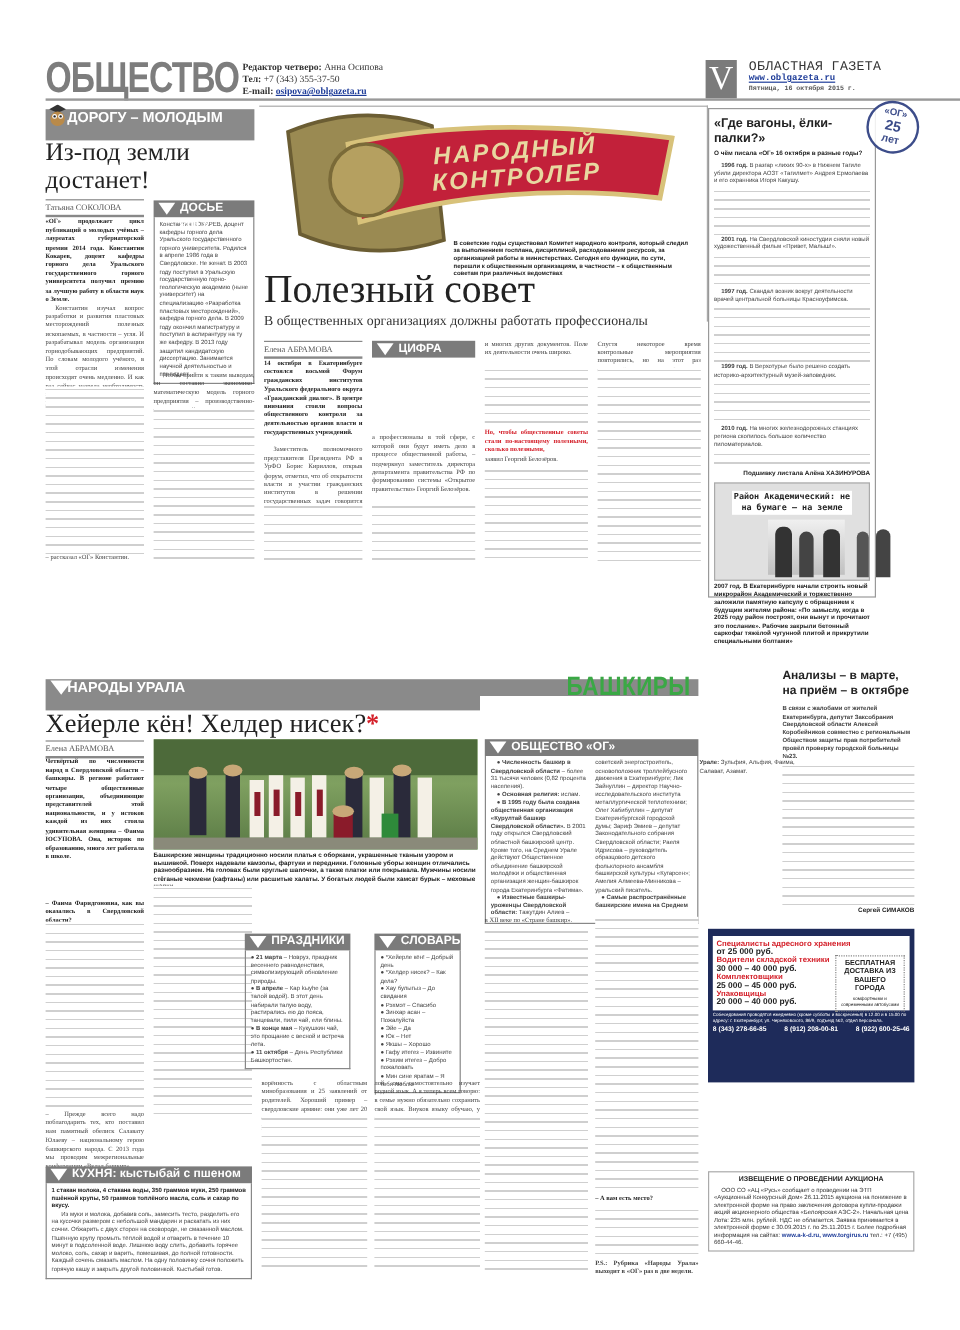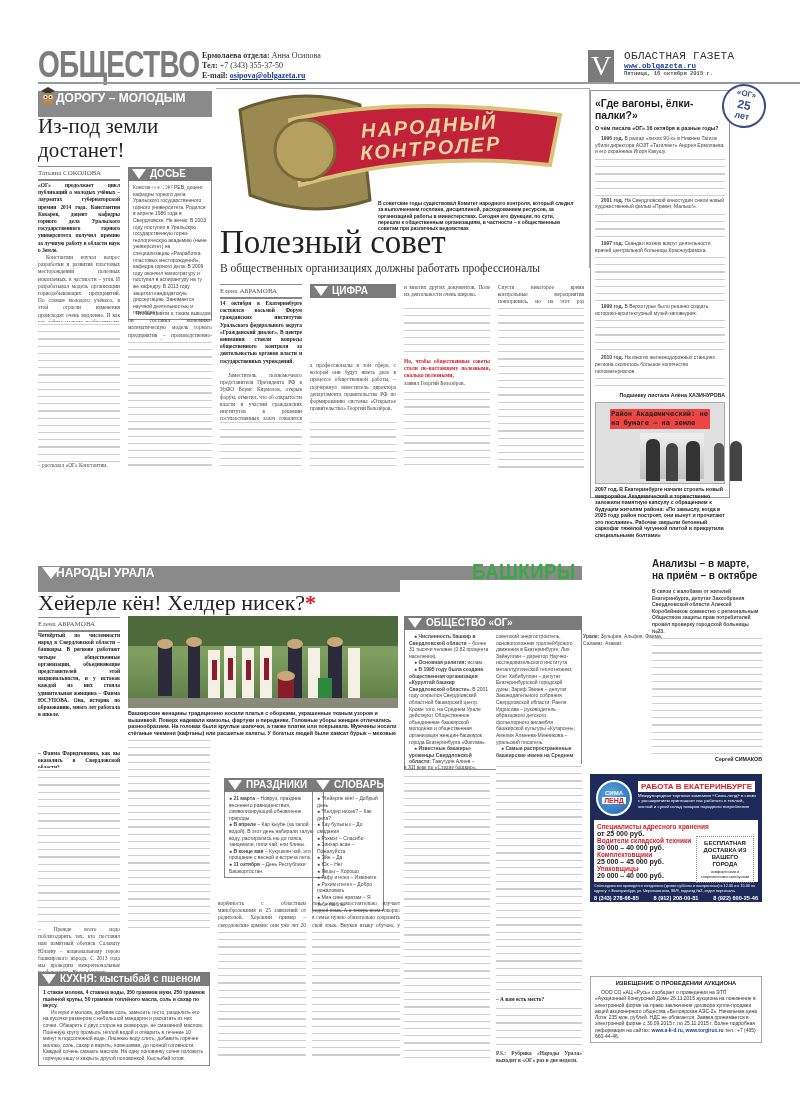--- a/index.html
+++ b/index.html
@@ -16,21 +16,21 @@
 .box{border:1px solid #888;padding:3px 4px}
 .byline{font-size:7px;color:#555;border-top:1px solid #888;border-bottom:2px solid #888;padding:2px 0;font-family:"Liberation Serif",serif}
 .lines{background:repeating-linear-gradient(#fff 0 2px,#cfcfcf 2px 3.2px,#fff 3.2px 7.2px)}
 </style>
 </head>
 <body>
 
 <div class="abs" style="left:38px;top:46px;width:724px;height:38px;">
   <div class="abs sans" style="left:0;top:0;font-size:36px;font-weight:bold;color:#7d7d7d;letter-spacing:-1px;line-height:38px;transform:scaleX(0.78);transform-origin:left;">ОБЩЕСТВО</div>
   <div class="abs serif" style="left:164px;top:5px;font-size:8px;line-height:10px;color:#333;">
-    <div><b>Ермолаева отдела:</b> <span>Анна Осипова</span></div>
+    <div><b>Редактор четверо:</b> <span>Анна Осипова</span></div>
     <div><b>Тел:</b> <span>+7 (343) 355-37-50</span></div>
     <div><b>E-mail:</b> <a style="color:#1f3d99;text-decoration:underline;font-weight:bold;">osipova@oblgazeta.ru</a></div>
   </div>
   <div class="abs" style="left:550px;top:4px;width:26px;height:32px;background:#7b7b7b;color:#fff;font-size:28px;text-align:center;line-height:32px;font-family:'Liberation Serif',serif;">
     <span>V</span>
   </div>
   <div class="abs serif" style="left:586px;top:4px;font-family:Liberation Mono, monospace;">
     <div style="font-size:11px;color:#333;letter-spacing:0.3px;">ОБЛАСТНАЯ ГАЗЕТА</div>
     <a style="display:block;font-size:7.5px;color:#1f3d99;font-weight:bold;text-decoration:underline;">www.oblgazeta.ru</a>
     <div style="font-size:5.5px;color:#555;font-weight:bold;">Пятница, 16 октября 2015 г.</div>
@@ -109,21 +109,21 @@
     <div class="lines" style="height:28px;"></div>
     <div class="stxt" style="margin-bottom:2px;text-indent:6px;"><b>1997 год.</b> <span>Скандал возник вокруг деятельности врачей центральной больницы Красноуфимска.</span></div>
     <div class="lines" style="height:48px;"></div>
     <div class="stxt" style="margin-bottom:2px;text-indent:6px;"><b>1999 год.</b> <span>В Верхотурье было решено создать историко-архитектурный музей-заповедник.</span></div>
     <div class="lines" style="height:36px;"></div>
     <div class="stxt" style="margin-bottom:2px;text-indent:6px;"><b>2010 год.</b> <span>На многих железнодорожных станциях региона скопилось большое количество пиломатериалов.</span></div>
     <div class="lines" style="height:14px;"></div>
   </div>
   <div class="sans" style="font-size:5.3px;font-weight:bold;text-align:right;margin-top:2px;">Подшивку листала Алёна ХАЗИНУРОВА</div>
   <div style="margin-top:4px;height:82px;background:#e0e0e0;border:1px solid #aaa;position:relative;">
-    <div style="position:absolute;left:14px;right:14px;top:6px;font-family:'DejaVu Sans Mono',monospace;font-weight:bold;font-size:7px;line-height:9px;text-align:left;background:#ef4444;padding:1px;">Район Академический: не на бумаге – на земле</div>
+    <div style="position:absolute;left:14px;right:14px;top:6px;font-family:'DejaVu Sans Mono',monospace;font-weight:bold;font-size:7px;line-height:9px;text-align:center;background:#ffffff;padding:1px;">Район Академический: не на бумаге – на земле</div>
     <div style="position:absolute;left:44px;right:20px;top:30px;bottom:4px;background:linear-gradient(#f0f0f0,#c0c0c0);"></div>
     <div style="position:absolute;left:50px;top:36px;width:14px;height:42px;background:#333;border-radius:6px 6px 0 0;"></div>
     <div style="position:absolute;left:70px;top:40px;width:12px;height:38px;background:#444;border-radius:6px 6px 0 0;"></div>
     <div style="position:absolute;left:90px;top:38px;width:14px;height:40px;background:#333;border-radius:6px 6px 0 0;"></div>
     <div style="position:absolute;left:118px;top:40px;width:10px;height:38px;background:#555;border-radius:6px 6px 0 0;"></div>
     <div style="position:absolute;left:134px;top:38px;width:12px;height:40px;background:#444;border-radius:6px 6px 0 0;"></div>
   </div>
   <div class="sans" style="font-size:5.2px;line-height:6.5px;font-weight:bold;margin-top:2px;">2007 год. В Екатеринбурге начали строить новый микрорайон Академический и торжественно заложили памятную капсулу с обращением к будущим жителям района: «По замыслу, когда в 2025 году район построят, они вынут и прочитают это послание». Рабочие закрыли бетонный саркофаг тяжёлой чугунной плитой и прикрутили специальными болтами»</div>
 </div>
 <div class="abs" style="left:722px;top:84px;width:44px;height:44px;border:2px solid #3d4d8a;border-radius:50%;background:rgba(255,255,255,0.85);text-align:center;color:#3d4d8a;font-family:'Liberation Sans',sans-serif;font-weight:bold;transform:rotate(12deg);">
@@ -199,21 +199,21 @@
     <div class="stxt" style="text-indent:5px;">● <b>Самые распространённые башкирские имена на Среднем Урале:</b><span> Зульфия, Альфия, Фаима, Салават, Азамат.</span></div>
   </div>
 </div>
 
 <div class="abs txt b" style="left:38px;top:750px;width:82px;">– Фаима Фаридгоновна, как вы оказались в Свердловской области?</div>
 <div class="abs lines" style="left:38px;top:768px;width:82px;height:156px;"></div>
 <div class="abs txt" style="left:38px;top:926px;width:82px;">– Прежде всего надо поблагодарить тех, кто поставил нам памятный обелиск Салавату Юлаеву – национальному герою башкирского народа. С 2013 года мы проводим межрегиональные конференции «Вклад башкир».</div>
 
 <div class="abs lines" style="left:128px;top:738px;width:82px;height:196px;"></div>
 
-<div class="abs" style="left:224px;top:778px;width:100px;">
+<div class="abs" style="left:204px;top:778px;width:88px;">
   <div class="boxhead">ПРАЗДНИКИ</div>
   <div class="box" style="border-top:none;">
     <div class="stxt">● <b>21 марта</b><span> – Новруз, праздник весеннего равноденствия, символизирующий обновление природы.</span></div>
     <div class="stxt">● <b>В апреле</b><span> – Кар kыуhе (за талой водой). В этот день набирали талую воду, растирались ею до пояса, танцевали, пили чай, ели блины.</span></div>
     <div class="stxt">● <b>В конце мая</b><span> – Кукушкин чай, это прощание с весной и встреча лета.</span></div>
     <div class="stxt">● <b>11 октября</b><span> – День Республики Башкортостан.</span></div>
   </div>
 </div>
 <div class="abs txt" style="left:218px;top:900px;width:88px;">ворённость с областным минобразования и 25 заявлений от родителей. Хороший пример – свердловские армяне: они уже лет 20 серьёзно занимаются преподаванием родного языка.</div>
 <div class="abs lines" style="left:218px;top:930px;width:88px;height:130px;"></div>
@@ -246,28 +246,20 @@
 
 <div class="abs" style="left:38px;top:972px;width:172px;">
   <div class="boxhead" style="font-size:10px;">КУХНЯ: кыстыбай с пшеном</div>
   <div class="box" style="border-top:none;">
     <div class="stxt" style="font-weight:bold;color:#222;">1 стакан молока, 4 стакана воды, 350 граммов муки, 250 граммов пшённой крупы, 50 граммов топлёного масла, соль и сахар по вкусу.</div>
     <div class="stxt" style="text-indent:8px;">Из муки и молока, добавив соль, замесить тесто, разделить его на кусочки размером с небольшой мандарин и раскатать из них сочни. Обжарить с двух сторон на сковороде, не смазанной маслом. Пшённую крупу промыть тёплой водой и отварить в течение 10 минут в подсоленной воде. Лишнюю воду слить, добавить горячее молоко, соль, сахар и варить, помешивая, до полной готовности. Каждый сочень смазать маслом. На одну половинку сочня положить горячую кашу и закрыть другой половинкой. Кыстыбай готов.</div>
   </div>
 </div>
 
 <div class="abs" style="left:590px;top:774px;width:172px;height:128px;background:#1e2b5a;padding:4px;">
-  <div style="position:relative;height:40px;">
-    <div style="position:absolute;left:2px;top:2px;width:36px;height:36px;border-radius:50%;background:radial-gradient(circle at 40% 40%,#5aa8e0,#1e64b0);border:2px solid #fff;text-align:center;font-family:'Liberation Sans',sans-serif;font-weight:bold;color:#fff;">
-      <div style="font-size:6px;margin-top:8px;">СИМА</div>
-      <div style="font-size:7px;color:#d4202a;background:#fff;margin:1px 4px;">ЛЕНД</div>
-    </div>
-    <div class="sans" style="position:absolute;left:44px;top:3px;background:#fff;color:#d4202a;font-weight:bold;font-size:8px;padding:1px 3px;">РАБОТА В ЕКАТЕРИНБУРГЕ</div>
-    <div class="sans" style="position:absolute;left:44px;top:15px;right:0;color:#fff;font-size:4.4px;line-height:5.4px;">Международная торговая компания «Сима-ленд» в связи с расширением приглашает вас работать в теплый, чистый и сухой склад товаров народного потребления</div>
-  </div>
   <div style="background:#fff;margin-top:2px;padding:3px;position:relative;height:62px;">
     <div class="sans" style="color:#d4202a;font-weight:bold;font-size:6.5px;">Специалисты адресного хранения</div>
     <div class="sans" style="font-weight:bold;font-size:7px;">от 25 000 руб.</div>
     <div class="sans" style="color:#d4202a;font-weight:bold;font-size:6.5px;">Водители складской техники</div>
     <div class="sans" style="font-weight:bold;font-size:7px;">30 000 – 40 000 руб.</div>
     <div class="sans" style="color:#d4202a;font-weight:bold;font-size:6.5px;">Комплектовщики</div>
     <div class="sans" style="font-weight:bold;font-size:7px;">25 000 – 45 000 руб.</div>
     <div class="sans" style="color:#d4202a;font-weight:bold;font-size:6.5px;">Упаковщицы</div>
     <div class="sans" style="font-weight:bold;font-size:7px;">20 000 – 40 000 руб.</div>
     <div style="position:absolute;right:4px;top:16px;width:58px;border:1px dotted #888;padding:3px;text-align:center;font-family:'Liberation Sans',sans-serif;">

